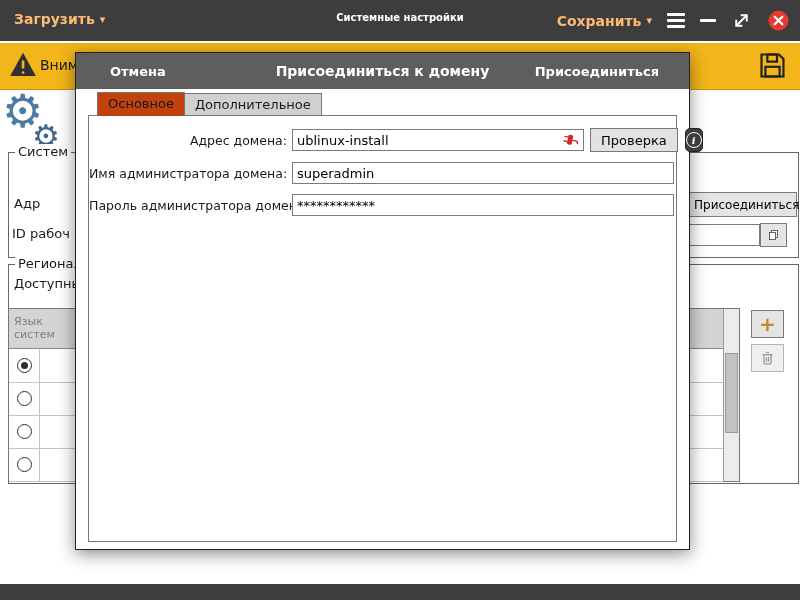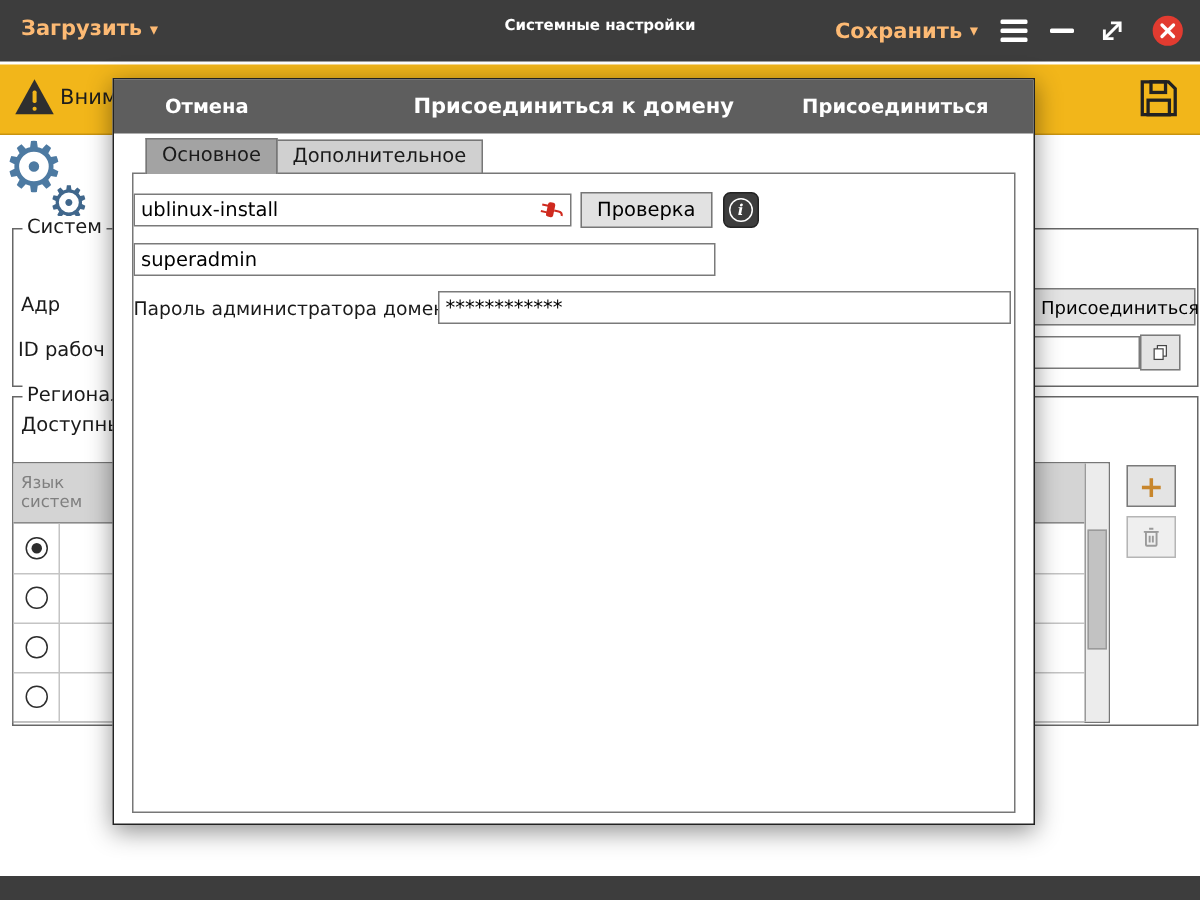--- a/index.html
+++ b/index.html
@@ -64,21 +64,21 @@
   
   .modal{position:absolute;left:75px;top:52px;width:615px;height:498px;background:#fff;
     border:1px solid #222;box-shadow:0 4px 16px rgba(0,0,0,.45);z-index:10;box-sizing:border-box;}
   .m-header{position:absolute;left:0;top:0;right:0;height:36px;background:#5e5e5e;color:#fff;
     display:flex;align-items:center;justify-content:space-between;padding:0 30px 0 34px;box-sizing:border-box;}
   .m-hbtn{background:none;border:none;color:#fff;font:bold 13px "DejaVu Sans",sans-serif;cursor:pointer;padding:0;text-align:right;}
   .m-title{position:absolute;left:0;right:0;text-align:center;font-weight:bold;font-size:14px;pointer-events:none;}
   .tabs{position:absolute;left:21px;top:39px;display:flex;align-items:flex-end;z-index:3;}
   .tab{border:1px solid #777;background:#d0d0d0;padding:3px 10px;font-size:13px;cursor:pointer;}
   .tab + .tab{margin-left:-1px;}
-  .tab.active{background:#a3a3a3;border-bottom:none;padding-bottom:5px;z-index:4;}
+  .tab.active{background:#c2410c;border-bottom:none;padding-bottom:5px;z-index:4;}
   .tab-content{position:absolute;left:12px;top:62px;width:589px;height:427px;border:1px solid #777;
     background:#fff;box-sizing:border-box;z-index:2;}
   .form-row{display:flex;align-items:center;margin:12px 2px 0 0;}
   .form-row + .form-row{margin-top:10px;}
   .f-label{width:198px;flex:none;text-align:right;font-size:12.5px;padding-right:5px;white-space:nowrap;}
   .inp-wrap{position:relative;display:inline-flex;align-items:center;}
   .inp-addr{width:262px;padding-right:24px;}
   .inp-wide{width:378px;}
   .plug-ico{position:absolute;right:4px;top:2px;}
   .check-btn{height:24px;font-size:13px;padding:0 10px;margin-left:6px;background:#e2e2e2;border:1px solid #777;cursor:pointer;
@@ -222,38 +222,40 @@
     </div>
 
     <div class="tabs">
       <span class="tab active">Основное</span>
       <span class="tab">Дополнительное</span>
     </div>
 
     <div class="tab-content">
 
       <div class="form-row">
+        <span class="f-label">Адрес домена:</span>
         <span class="inp-wrap">
           <input class="inp inp-addr" value="ublinux-install" style="">
           <svg class="plug-ico" width="18" height="18" viewBox="0 0 24 24">
             <g transform="rotate(12 12 12)">
               <line x1="2.5" y1="9" x2="8" y2="9" stroke="#cf2a1f" stroke-width="1.8"></line>
               <line x1="2.5" y1="15" x2="8" y2="15" stroke="#cf2a1f" stroke-width="1.8"></line>
               <rect x="7.5" y="5.5" width="6.5" height="13" rx="2" fill="#cf2a1f"></rect>
               <path d="M14 12 H18 Q21.5 12 21.5 15.5" fill="none" stroke="#cf2a1f" stroke-width="1.8"></path>
             </g>
           </svg>
         </span>
         <button class="check-btn">Проверка</button>
         <button class="info-btn">
           <span class="info-circle">i</span>
         </button>
       </div>
 
       <div class="form-row">
+        <span class="f-label">Имя администратора домена:</span>
         <input class="inp inp-wide" value="superadmin" style="">
       </div>
 
       <div class="form-row">
         <span class="f-label">Пароль администратора домена:</span>
         <input class="inp inp-wide" value="************" style="">
       </div>
 
     </div>
   </div>

